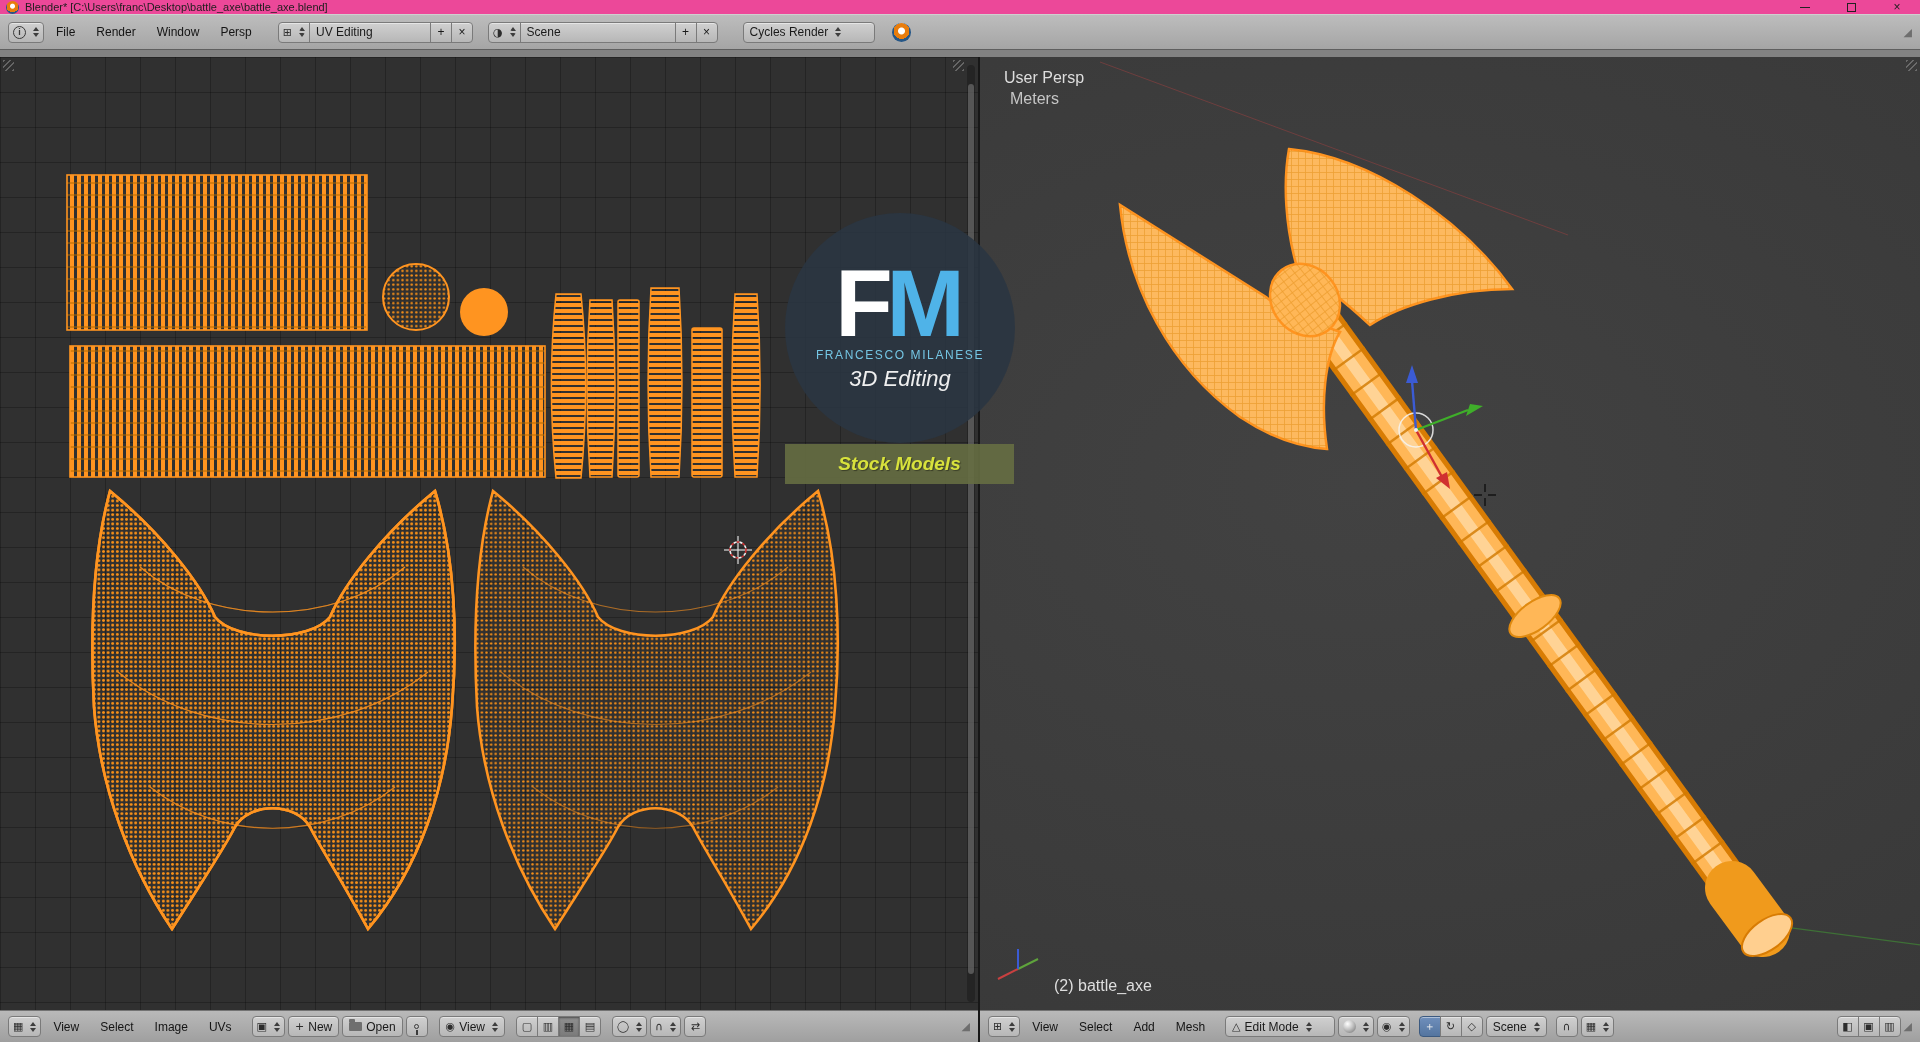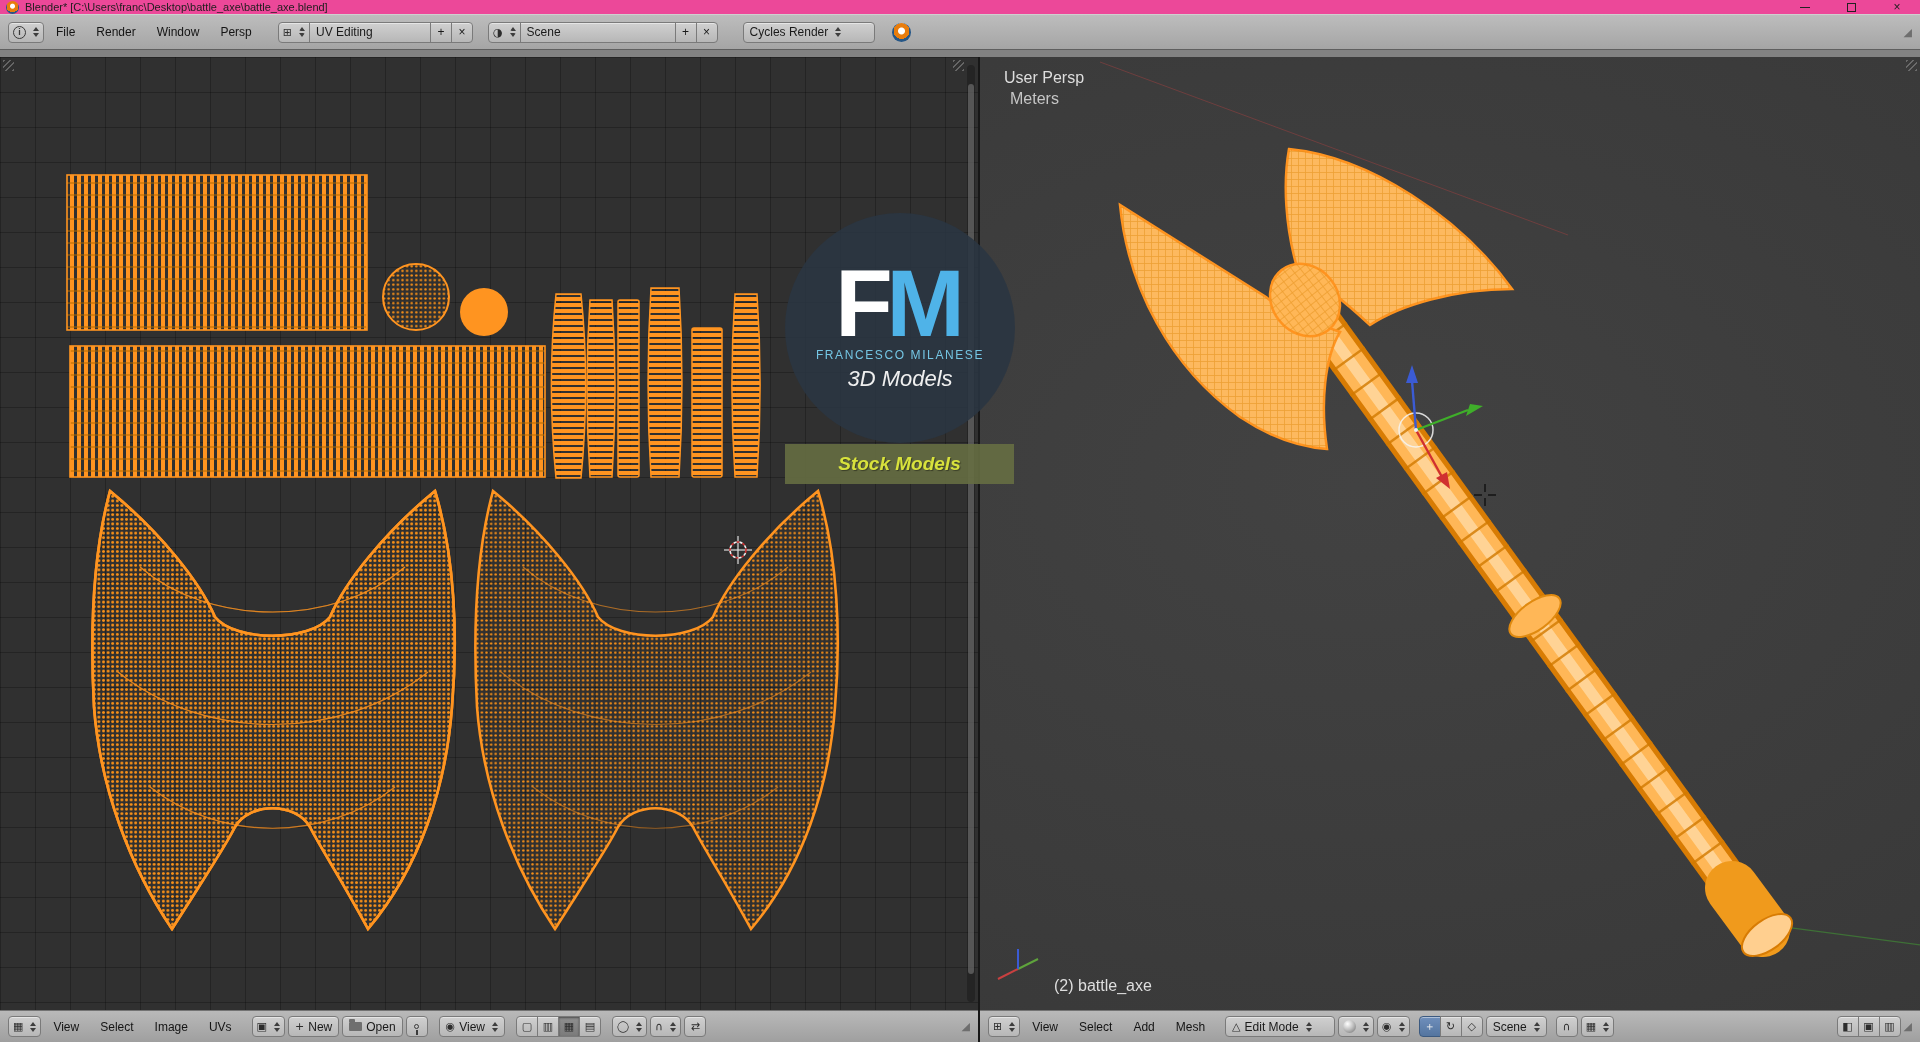--- a/index.html
+++ b/index.html
@@ -472,21 +472,21 @@
       </div>
     </div>
 
     <div class="watermark">
       <div class="wm-circle">
         <div class="wm-mono">
           <span class="wm-f">F</span>
           <span class="wm-m">M</span>
         </div>
         <span class="wm-author">FRANCESCO MILANESE</span>
-        <span class="wm-tagline">3D Models</span>
+        <span class="wm-tagline">3D Editing</span>
       </div>
       <div class="wm-badge">
         <span>Stock Models</span>
       </div>
     </div>
 
   </div>
 </div>
 
 </body></html>

